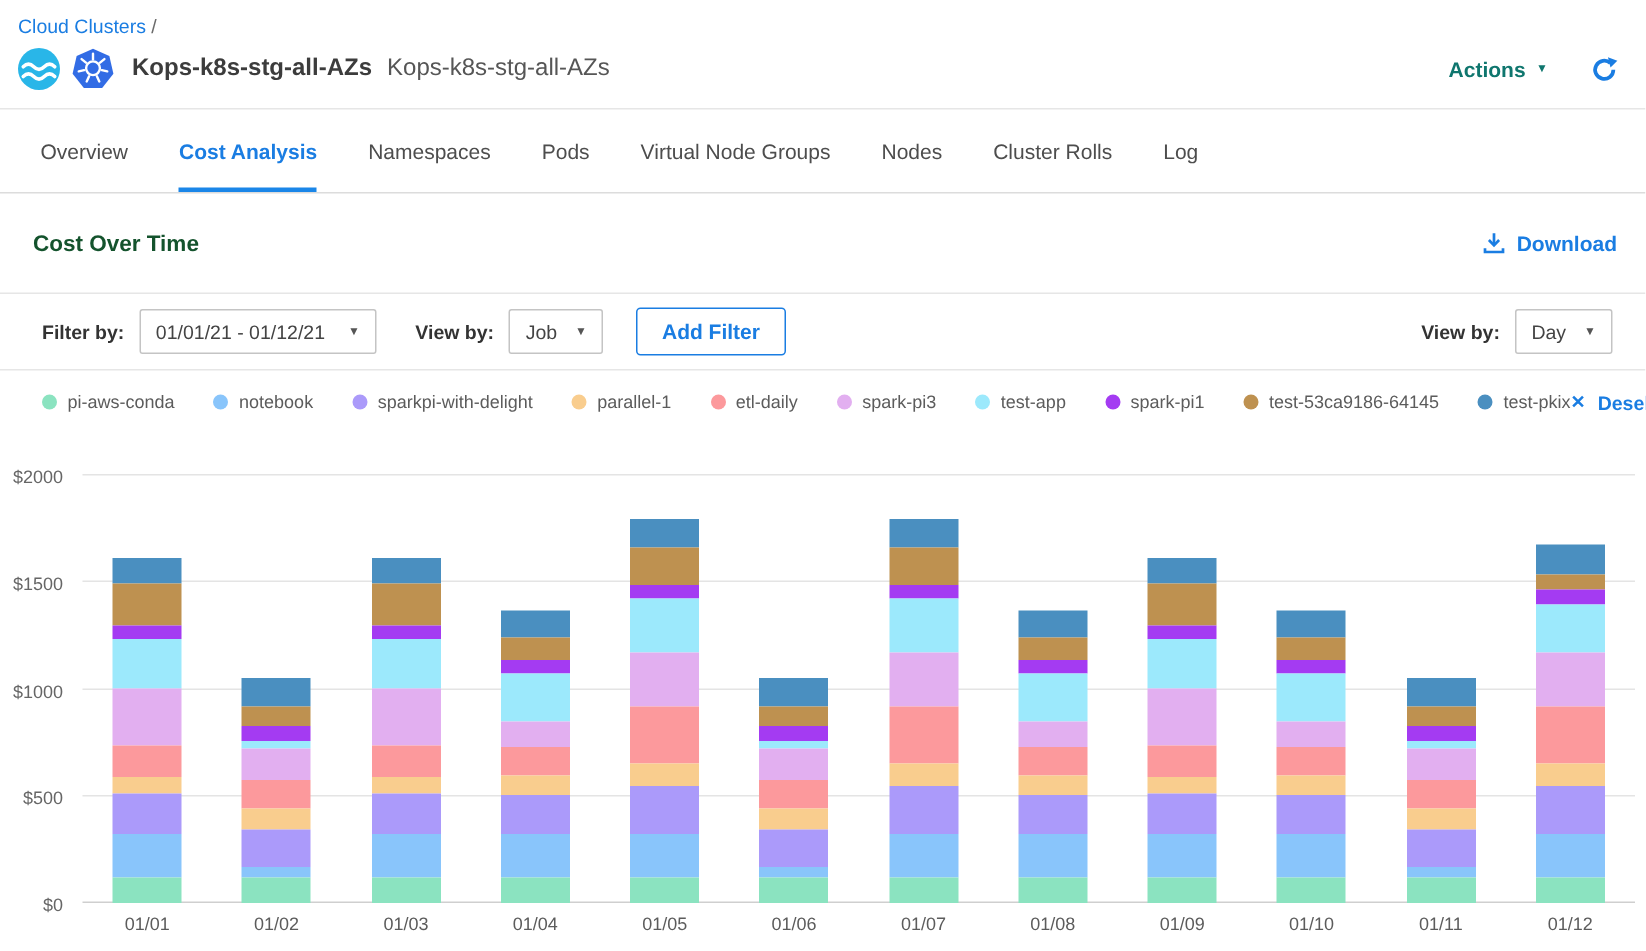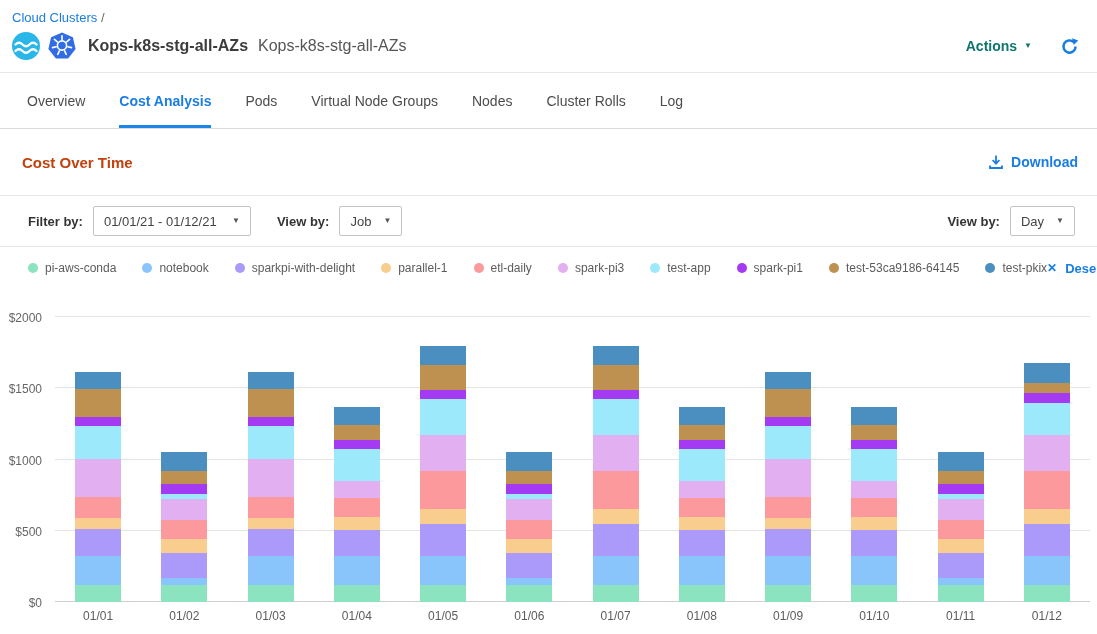--- a/index.html
+++ b/index.html
@@ -24,21 +24,21 @@
   
   .tabs { display: flex; gap: 34px; padding-left: 27px; height: 56px;
     border-bottom: 1px solid #DCDCDC; }
   .tab { display: flex; align-items: center; font-size: 14px; color: #4D4D4D;
     cursor: pointer; border-bottom: 3px solid transparent; padding-top: 3px; white-space: nowrap; }
   .tab.active { color: #1A7DE2; font-weight: bold; border-bottom-color: #1A86E8; }
 
   
   .section-header { display: flex; align-items: center; height: 67px;
     padding: 0 19px 0 22px; border-bottom: 1px solid #E6E6E6; }
-  .section-title { font-size: 15px; font-weight: bold; color: #c2410c; }
+  .section-title { font-size: 15px; font-weight: bold; color: #14532d; }
   .download-btn { margin-left: auto; border: none; background: none; color: #1A7DE2;
     font-weight: bold; font-size: 14px; display: flex; align-items: center; gap: 7px;
     cursor: pointer; font-family: inherit; }
 
   
   .filter-bar { display: flex; align-items: center; height: 51px;
     padding: 0 22px 0 28px; border-bottom: 1px solid #E6E6E6; font-size: 13px; }
   .fl-label { font-weight: bold; color: #333; margin-right: 10px; white-space: nowrap; }
   .dropdown { display: inline-flex; align-items: center; border: 1px solid #C4C4C4;
     border-radius: 2px; height: 30px; padding: 0 10px; color: #444; background: #fff;
@@ -115,20 +115,21 @@
           <polygon points="12.6,1.2 19.2,3.6 14.4,8.4" fill="#1A7DE2"></polygon>
         </svg>
       </button>
     </div>
   </div>
 </header>
 
 <nav class="tabs">
     <div class="tab">Overview</div>
     <div class="tab active">Cost Analysis</div>
+    <div class="tab">Namespaces</div>
     <div class="tab">Pods</div>
     <div class="tab">Virtual Node Groups</div>
     <div class="tab">Nodes</div>
     <div class="tab">Cluster Rolls</div>
     <div class="tab">Log</div>
   </nav>
 
 <div class="section-header">
   <span class="section-title">Cost Over Time</span>
   <button class="download-btn">
@@ -145,20 +146,21 @@
   <span class="fl-label">Filter by:</span>
   <div class="dropdown date-dropdown">
     <span>01/01/21 - 01/12/21</span>
     <span class="caret">▼</span>
   </div>
   <span class="fl-label gb-label">View by:</span>
   <div class="dropdown">
     <span>Job</span>
     <span class="caret">▼</span>
   </div>
+  <button class="add-filter-btn">Add Filter</button>
   <div class="view-by">
     <span class="fl-label">View by:</span>
     <div class="dropdown">
       <span>Day</span>
       <span class="caret">▼</span>
     </div>
   </div>
 </div>
 
 <div class="legend-row">

